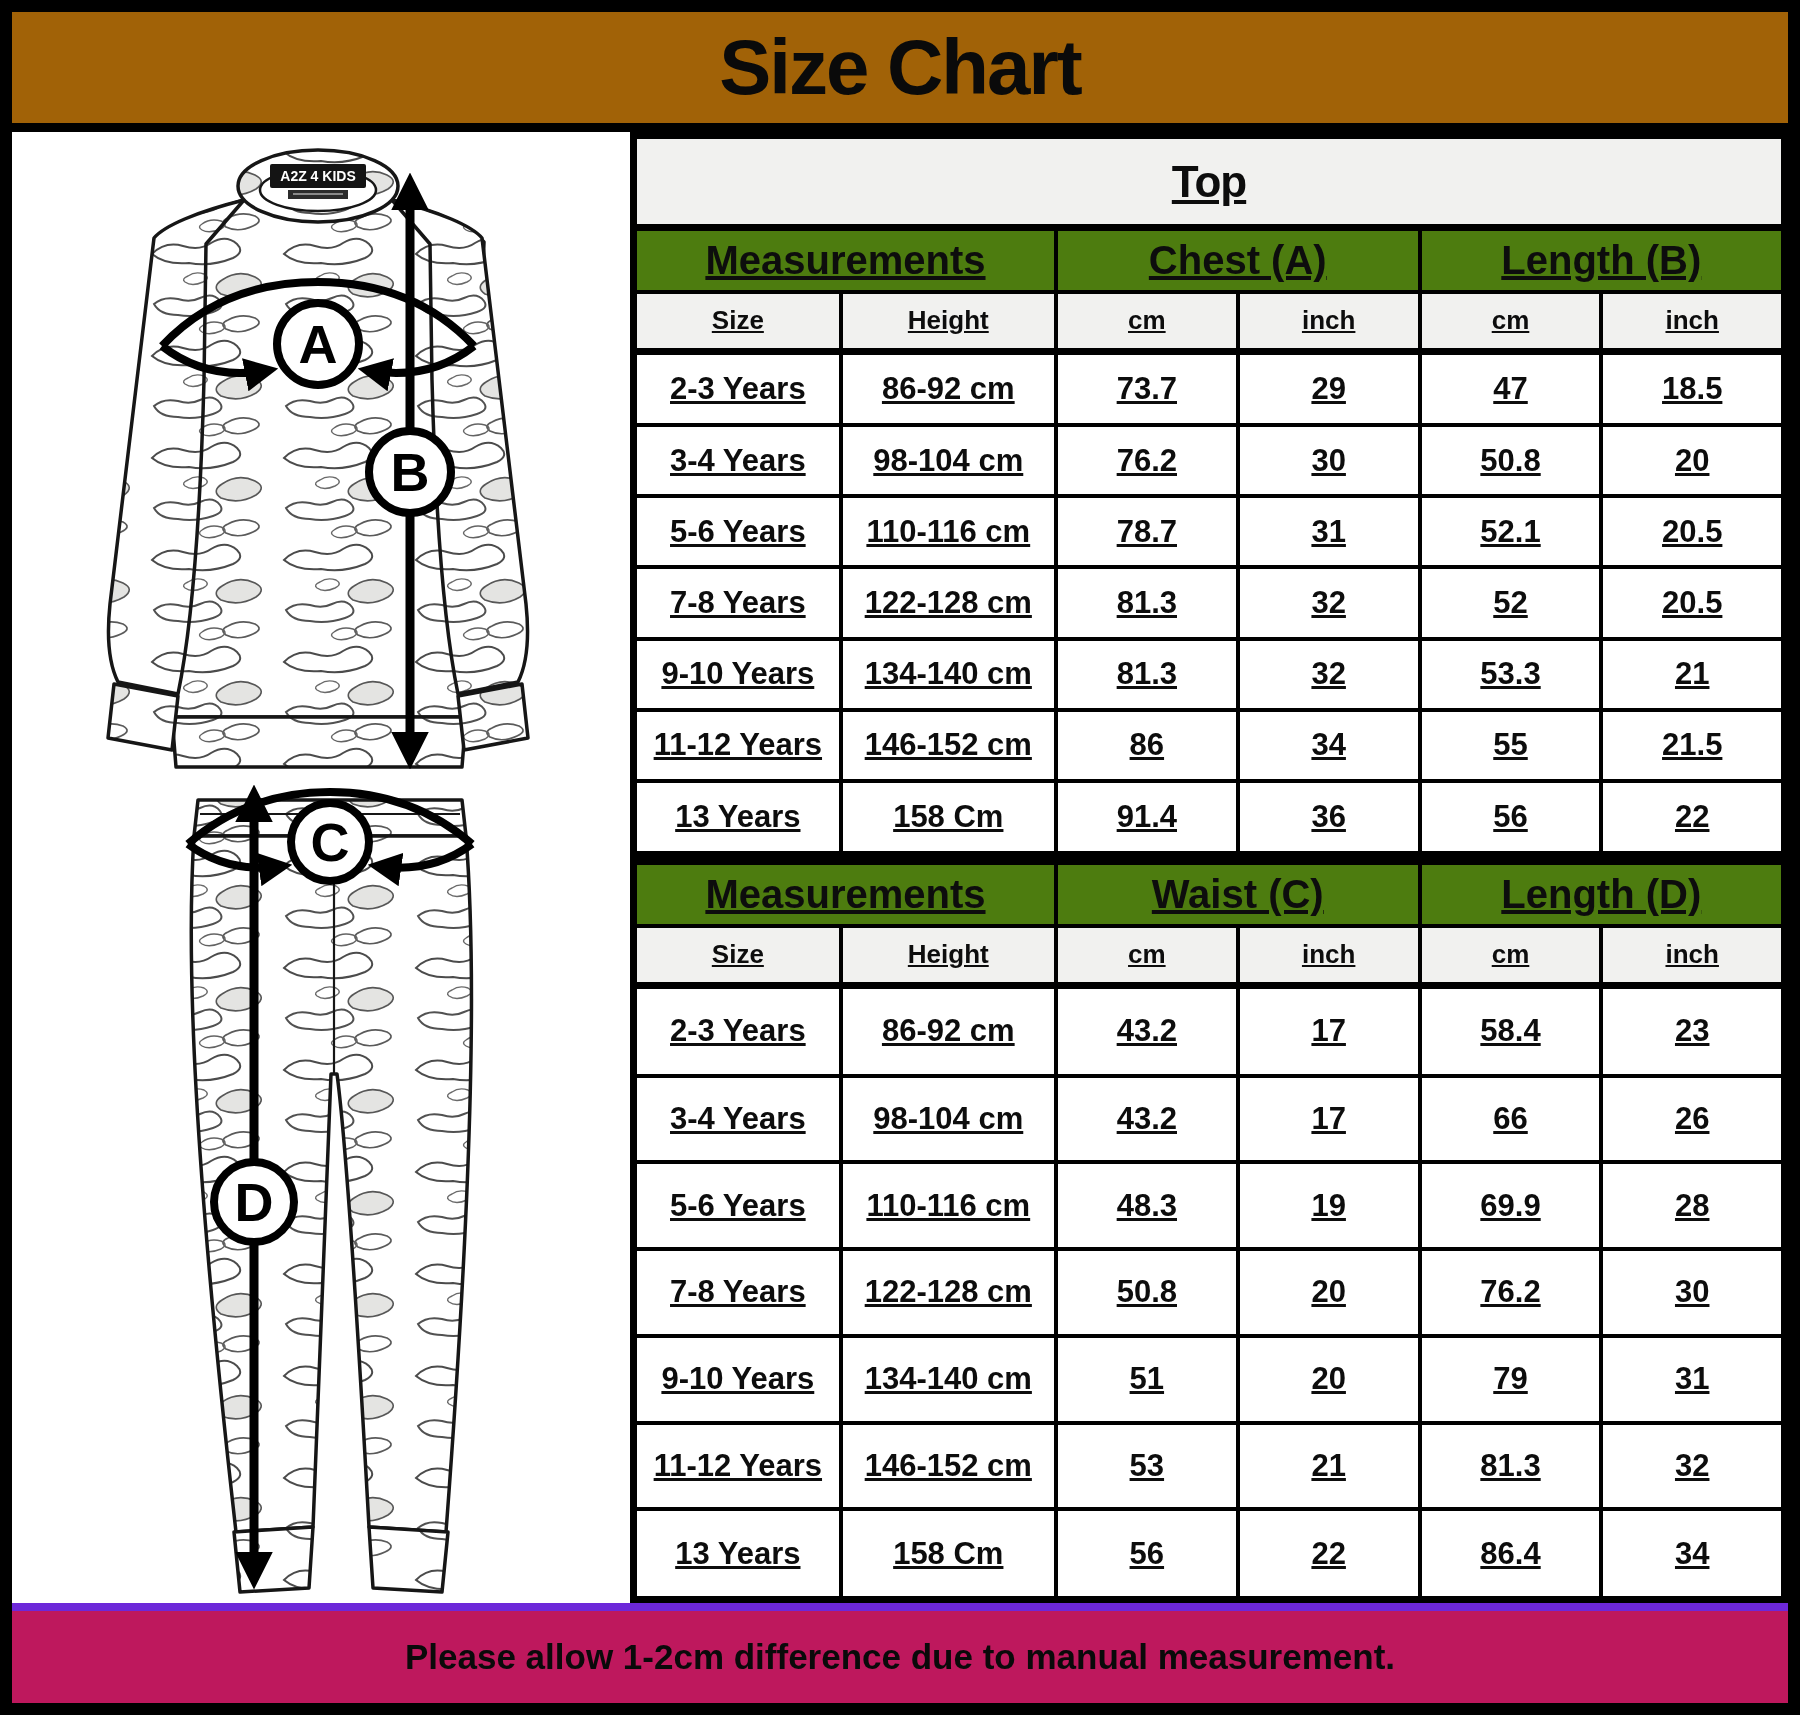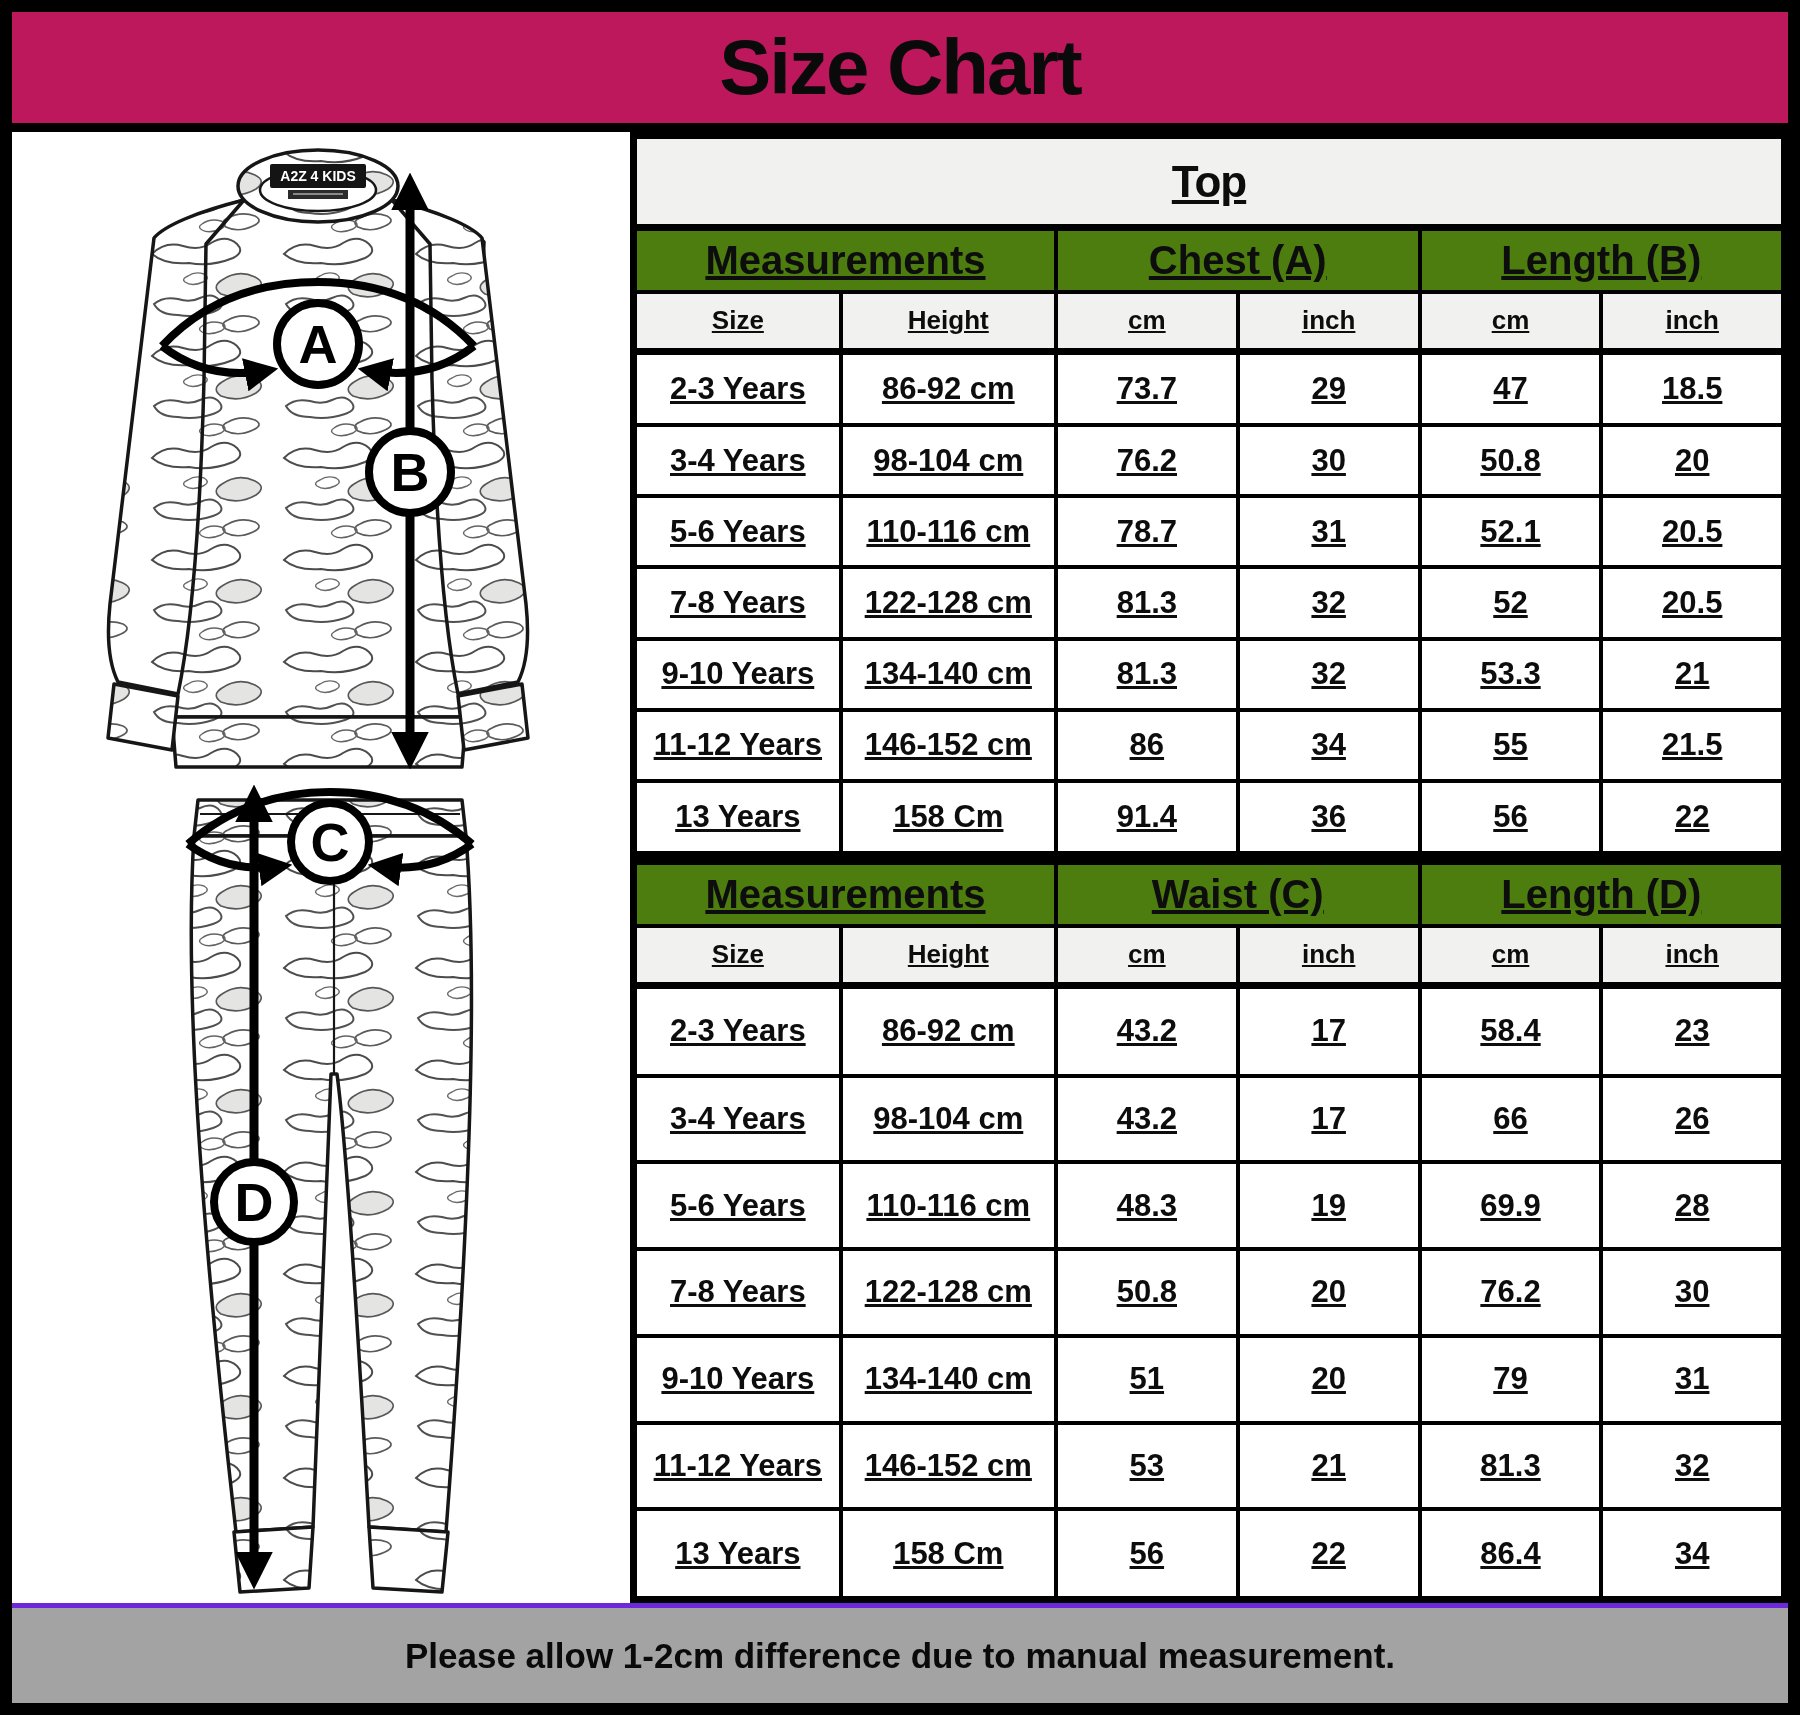--- a/index.html
+++ b/index.html
@@ -10,21 +10,21 @@
     width:1800px; height:1715px;
     border:12px solid #000;
     background:#ffffff;
     display:flex; flex-direction:column;
     overflow:hidden;
   }
 
   
   .title-bar {
     height:120px; flex:0 0 120px;
-    background:#be185d;
+    background:#a16207;
     border-bottom:9px solid #000;
     display:flex; align-items:center; justify-content:center;
   }
   .title-bar h1 {
     font-size:78px; font-weight:bold; letter-spacing:-2px; color:#0a0a0a;
   }
 
   
   .main { display:flex; flex:1 1 auto; min-height:0;text-decoration:underline; }
 
@@ -75,22 +75,22 @@
     border-bottom:7px solid #000;
   }
   .size-table tbody td {
     background:#ffffff;
     font-size:31px; font-weight:bold;
   }
 
   
   .footer-bar {
     height:100px; flex:0 0 100px;
-    background:#a3a3a3;
-    border-top:5px solid #6d28d9;
+    background:#be185d;
+    border-top:8px solid #6d28d9;
     display:flex; align-items:center; justify-content:center;
   }
   .footer-bar p { font-size:35px; font-weight:bold; color:#0a0a0a; }
 
   
   .garment { fill:url(#camo); stroke:#161616; stroke-width:3.5; stroke-linejoin:round; }
   .seam    { stroke:#161616; stroke-width:2.2; fill:none; }
   .arrow-line { stroke:#000; stroke-width:9; fill:none; }
   .arrow-arc  { stroke:#000; stroke-width:8; fill:none; }
   .marker-circle { fill:#fff; stroke:#000; stroke-width:8; }

